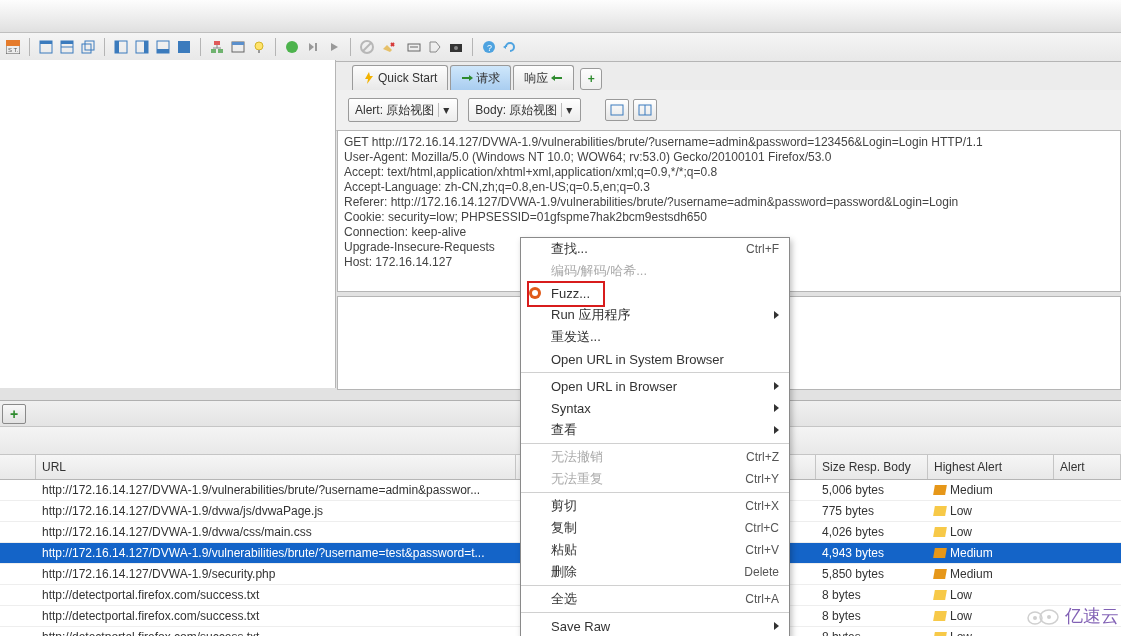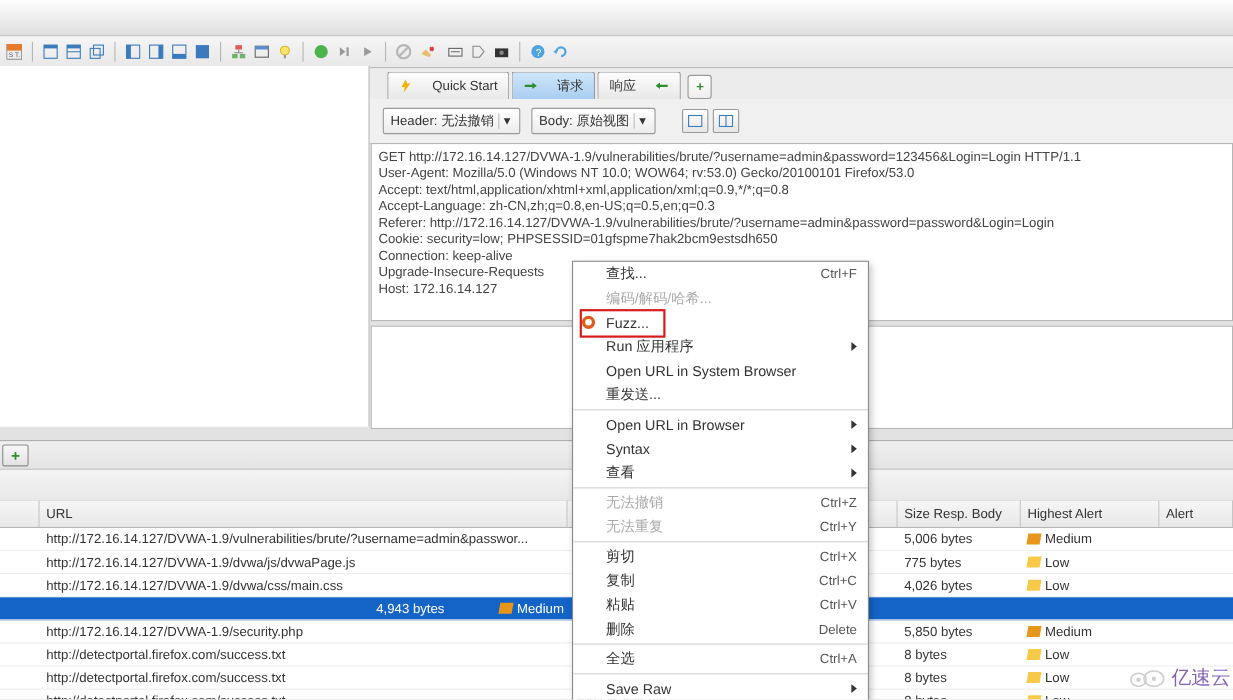--- a/index.html
+++ b/index.html
@@ -46,21 +46,21 @@
     padding-left: 352px;
     gap: 0;
   }
   .tab {
     height: 24px;
     padding: 0 10px;
     border: 1px solid #9a9a9a;
     border-bottom: none;
     background: linear-gradient(#fdfdfd, #e8e8e8);
     border-radius: 3px 3px 0 0;
-    display: flex; align-items: center; gap: 18px;
+    display: flex; align-items: center; gap: 3px;
     font-size: 12px;
     margin-right: 2px;
   }
   .tab.active {
     background: linear-gradient(#cfe7fb, #a9cdf0);
     margin-top: 31px;
   }
   .tab-add {
     width: 20px; height: 20px;
     border: 1px solid #9a9a9a;
@@ -436,21 +436,21 @@
     <svg width="12" height="12" viewBox="0 0 12 12">
         <line x1="11" y1="6" x2="3" y2="6" stroke="#2e8b2e" stroke-width="2"></line>
         <polygon points="4,3 0,6 4,9" fill="#2e8b2e"></polygon>
       </svg>
   </div>
   <div class="tab-add">+</div>
 </div>
 
 <div class="view-row">
   <div class="dropdown">
-    <span>Header: 无法撤销</span>
+    <span>Alert: 原始视图</span>
     <span class="arrow">▾</span>
   </div>
   <div class="dropdown">
     <span>Body: 原始视图</span>
     <span class="arrow">▾</span>
   </div>
   <div class="layout-icons">
     <div class="lay-btn">
         <svg width="14" height="12" viewBox="0 0 14 12">
           <rect x="1" y="1" width="12" height="10" fill="none" stroke="#3b7bbd"></rect>
@@ -526,20 +526,21 @@
       <div class="trow">
     <div class="td col-icon"></div>
     <div class="td col-url">http://172.16.14.127/DVWA-1.9/dvwa/css/main.css</div>
     <div class="td col-code">   </div>
     <div class="td col-size">4,026 bytes</div>
     <div class="td col-alert"><span class="flag low"></span>Low</div>
     <div class="td col-note"></div>
       </div>
       <div class="trow selected">
     <div class="td col-icon"></div>
+    <div class="td col-url">http://172.16.14.127/DVWA-1.9/vulnerabilities/brute/?username=test&amp;password=t...</div>
     <div class="td col-code">   </div>
     <div class="td col-size">4,943 bytes</div>
     <div class="td col-alert"><span class="flag med"></span>Medium</div>
     <div class="td col-note"></div>
       </div>
       <div class="trow">
     <div class="td col-icon"></div>
     <div class="td col-url">http://172.16.14.127/DVWA-1.9/security.php</div>
     <div class="td col-code">   </div>
     <div class="td col-size">5,850 bytes</div>
@@ -588,25 +589,25 @@
           <circle cx="8" cy="8" r="3" fill="#fff"></circle>
         </svg></span>
       <span class="label">Fuzz...</span>
       <span class="shortcut"></span>
     </div>
     <div class="ctx-item">
       <span class="label">Run 应用程序</span>
       <span class="sub-arrow"></span>
     </div>
     <div class="ctx-item">
+      <span class="label">重发送...</span>
+      <span class="shortcut"></span>
+    </div>
+    <div class="ctx-item">
       <span class="label">Open URL in System Browser</span>
-      <span class="shortcut"></span>
-    </div>
-    <div class="ctx-item">
-      <span class="label">重发送...</span>
       <span class="shortcut"></span>
     </div>
     <div class="ctx-sep"></div>
     <div class="ctx-item">
       <span class="label">Open URL in Browser</span>
       <span class="sub-arrow"></span>
     </div>
     <div class="ctx-item">
       <span class="label">Syntax</span>
       <span class="sub-arrow"></span>

